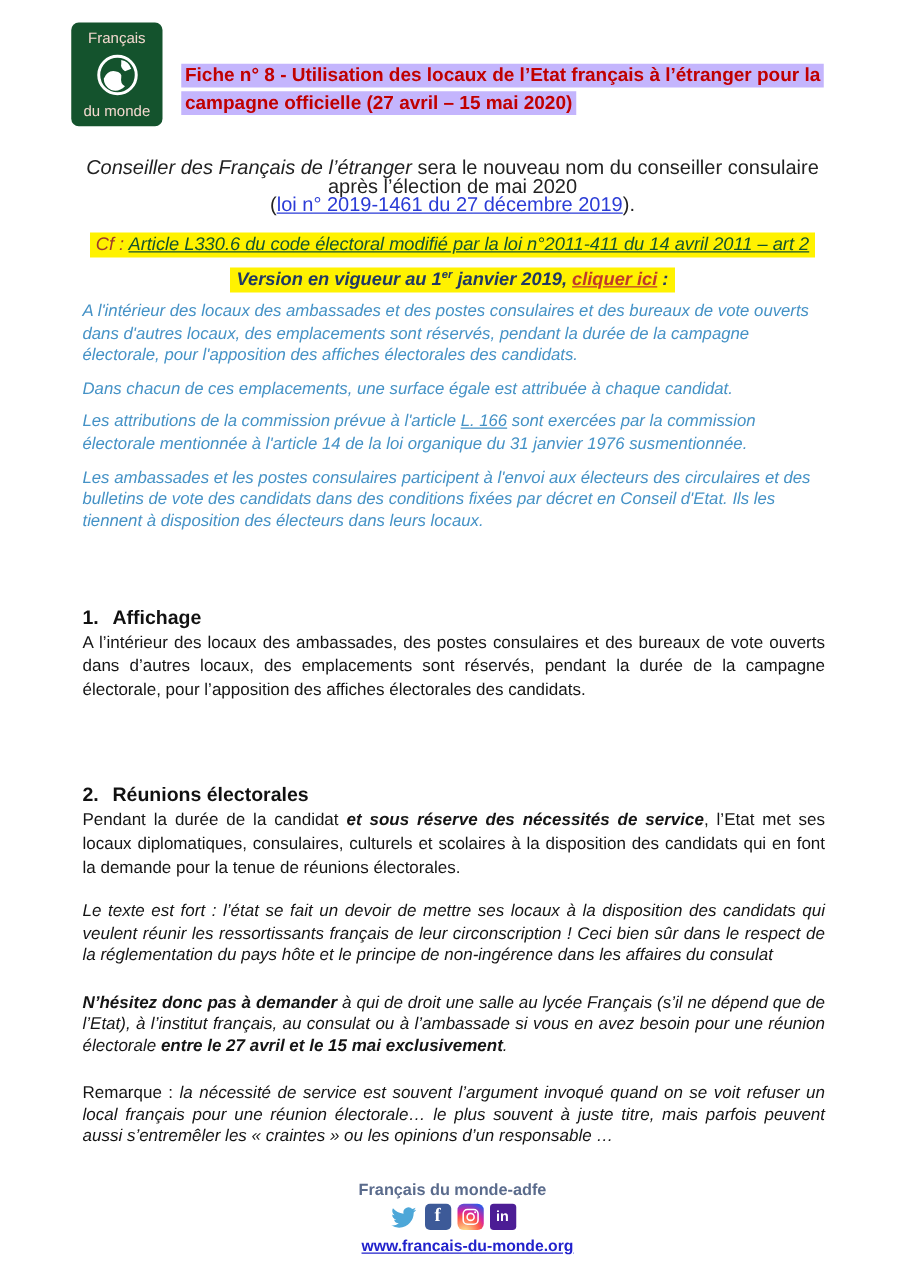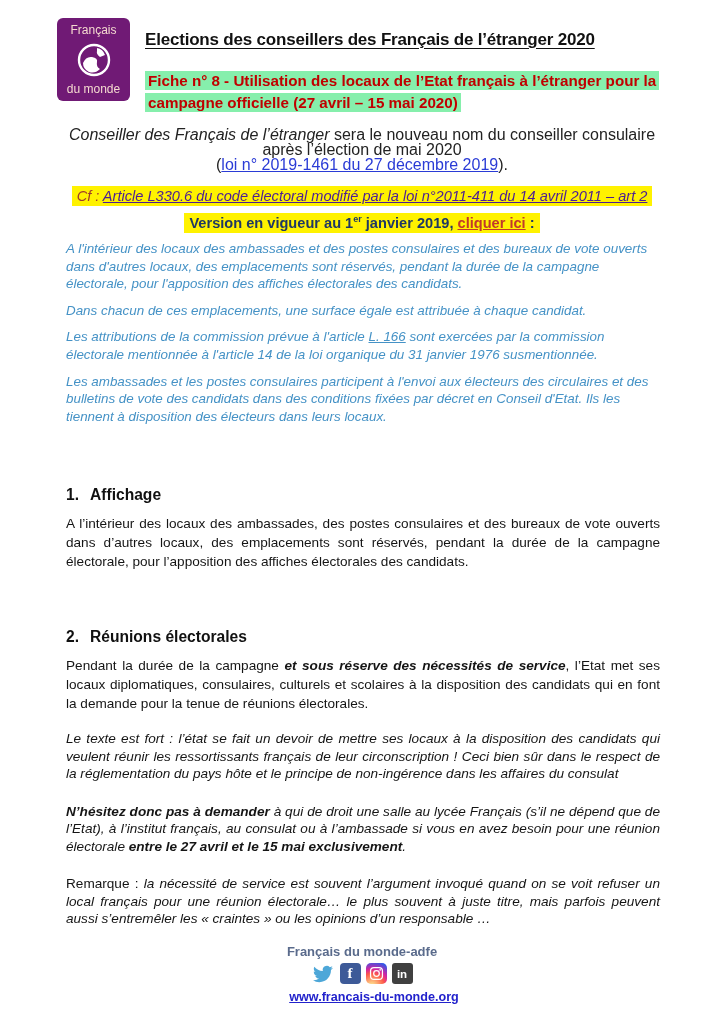--- a/index.html
+++ b/index.html
@@ -5,74 +5,74 @@
   * { margin:0; padding:0; box-sizing:border-box; }
   html,body { background:#888; }
   .page {
     position:relative; width:724px; height:1024px; margin:0 auto;
     background:#ffffff; overflow:hidden;
     font-family:"Liberation Sans","DejaVu Sans",sans-serif; color:#1a1a1a;
   }
   
   .logo {
     position:absolute; left:57px; top:18px; width:73px; height:83px;
-    background:#701a75; border-radius:6px; color:#f4d9cf;
+    background:#14532d; border-radius:6px; color:#f4d9cf;
     display:flex; flex-direction:column; align-items:center; justify-content:space-between;
     padding:5px 2px; font-size:12px;
   }
   .logo .globe { width:40px; height:40px; }
   .header-right { position:absolute; left:145px; top:30px; width:522px; }
   .doc-title {
     font-size:17px; font-weight:bold; color:#111;
     text-decoration:underline; text-underline-offset:3px; letter-spacing:-0.2px;
   }
   .fiche-banner { margin-top:20px; font-size:15.2px; font-weight:bold; line-height:22px; }
   .fiche-banner span {
-    background:#86efac; color:#c00000; padding:1px 3px;
+    background:#c4b5fd; color:#c00000; padding:1px 3px;
     -webkit-box-decoration-break:clone; box-decoration-break:clone;
   }
   
   .note { position:absolute; left:58px; top:127px; width:608px; text-align:center;
           font-size:16px; line-height:15px; color:#222; }
   .note .it { font-style:italic; }
   .note a, .p4-link { color:#2a3bd6; text-decoration:underline; cursor:pointer; }
   
   .cf-line { position:absolute; left:0; top:188px; width:724px; text-align:center;
              font-style:italic; font-size:14.6px; }
   .cf-line span.hl { background:#fff200; color:#9e3a2b; padding:2px 5px; }
-  .cf-line a { color:#4c1d95; text-decoration:underline; cursor:pointer; }
+  .cf-line a { color:#14532d; text-decoration:underline; cursor:pointer; }
   .version-line { position:absolute; left:0; top:214px; width:724px; text-align:center;
-                  font-weight:bold; font-size:14.6px; }
+                  font-weight:bold; font-style:italic; font-size:14.6px; }
   .version-line span.hl { background:#fff200; color:#1f3864; padding:2px 5px; }
   .version-line a { color:#c0392b; text-decoration:underline; cursor:pointer; }
   sup { font-size:9px; vertical-align:super; }
   
   .law { position:absolute; left:66px; top:240px; width:594px;
          color:#4592c6; font-size:13.4px; line-height:17.6px; }
   .law p { margin-bottom:9px;font-style:italic; }
   .p4-link { color:#4592c6; }
   
   .section1 { position:absolute; left:66px; top:486px; width:594px; }
   .section2 { position:absolute; left:66px; top:628px; width:594px; }
   .sec-head { display:flex; gap:11px; font-size:15.6px; font-weight:bold; color:#111; }
-  .sec-body { margin-top:10px; font-size:13.6px; line-height:19px; text-align:justify; color:#151515; }
+  .sec-body { font-size:13.6px; line-height:19px; text-align:justify; color:#151515; }
   .sec-body.tight { line-height:18px; }
   .bi { font-weight:bold; font-style:italic; }
   .it-par { margin-top:14px; font-style:italic; line-height:17.5px; text-align:justify; font-size:13.6px; color:#151515; }
   .it-par.gap-lg { margin-top:20px; }
   .b { font-weight:bold; }
   
   .footer { position:absolute; left:0; top:944px; width:724px; text-align:center; }
   .footer-title { font-size:13px; font-weight:bold; color:#5a6b8c; }
   .social-row { margin-top:3px; display:flex; justify-content:center; align-items:center; gap:5px; }
   .sq { width:21px; height:21px; border-radius:4px; display:flex; align-items:center;
         justify-content:center; color:#fff; font-weight:bold; cursor:pointer; }
   .fb { background:#3d5a98; font-size:15px; font-family:"Liberation Serif",serif; }
   .ig { background:radial-gradient(circle at 28% 110%, #fdf497 0%, #fd5949 45%, #d6249f 62%, #285AEB 92%); border-radius:5px; }
-  .li { background:#404040; font-size:11.5px; border-radius:3px; }
+  .li { background:#4c1d95; font-size:11.5px; border-radius:3px; }
   .tw { width:23px; height:23px; cursor:pointer; display:flex; align-items:center; justify-content:center; }
   .footer-link { display:inline-block; margin-top:5px; font-size:12.6px; font-weight:bold;
                  color:#2222cc; text-decoration:underline; cursor:pointer;margin-left:24px; }
 </style>
 </head>
 <body>
 
 <div class="page">
 
   <div class="logo">
@@ -81,21 +81,20 @@
       <svg viewBox="0 0 40 40" width="40" height="40">
         <circle cx="20" cy="20" r="15" fill="none" stroke="#ffffff" stroke-width="2.4"></circle>
         <path d="M9 23 q3-7 9-6 q6 1 5 5 q-1 5 3 7 q-5 5-11 3 q-6-3-6-9z" fill="#ffffff"></path>
         <path d="M23 8 q6 1 8 7 l-5 2 q-4-3-3-6z" fill="#ffffff"></path>
       </svg>
     </span>
     <span>du monde</span>
   </div>
 
   <div class="header-right">
-    <div class="doc-title">Elections des conseillers des Français de l’étranger 2020</div>
     <div class="fiche-banner">
       <span>Fiche n° 8 - Utilisation des locaux de l’Etat français à l’étranger pour la campagne officielle (27 avril – 15 mai 2020)</span>
     </div>
   </div>
 
   <div class="note">
     <span class="it">Conseiller des Français de l’étranger</span><span> sera le nouveau nom du conseiller consulaire après l’élection de mai 2020</span><br>
     <span>(</span><a>loi n° 2019-1461 du 27 décembre 2019</a><span>).</span>
   </div>
 
@@ -120,21 +119,21 @@
     </div>
     <div class="sec-body">A l’intérieur des locaux des ambassades, des postes consulaires et des bureaux de vote ouverts dans d’autres locaux, des emplacements sont réservés, pendant la durée de la campagne électorale, pour l’apposition des affiches électorales des candidats.</div>
   </div>
 
   <div class="section2">
     <div class="sec-head">
       <span>2.</span>
       <span>Réunions électorales</span>
     </div>
     <div class="sec-body">
-      <span>Pendant la durée de la campagne </span><span class="bi">et sous réserve des nécessités de service</span><span>, l’Etat met ses locaux diplomatiques, consulaires, culturels et scolaires à la disposition des candidats qui en font la demande pour la tenue de réunions électorales.</span>
+      <span>Pendant la durée de la candidat </span><span class="bi">et sous réserve des nécessités de service</span><span>, l’Etat met ses locaux diplomatiques, consulaires, culturels et scolaires à la disposition des candidats qui en font la demande pour la tenue de réunions électorales.</span>
     </div>
     <div class="it-par" style="margin-top:17px">Le texte est fort : l’état se fait un devoir de mettre ses locaux à la disposition des candidats qui veulent réunir les ressortissants français de leur circonscription !  Ceci bien sûr dans le respect de la réglementation du pays hôte et le principe de non-ingérence dans les affaires du consulat</div>
     <div class="it-par gap-lg">
       <span class="b">N’hésitez donc pas à demander</span><span> à qui de droit une salle au lycée Français (s’il ne dépend que de l’Etat), à l’institut français, au consulat ou à l’ambassade si vous en avez besoin pour une réunion électorale </span><span class="b">entre le 27 avril et le 15 mai exclusivement</span><span>.</span>
     </div>
     <div class="it-par gap-lg">
       <span style="font-style:normal">Remarque : </span><span>la nécessité de service est souvent l’argument invoqué quand on se voit refuser un local français pour une réunion électorale… le plus souvent à juste titre, mais parfois peuvent aussi s’entremêler les « craintes » ou les opinions d’un responsable …</span>
     </div>
   </div>
 

